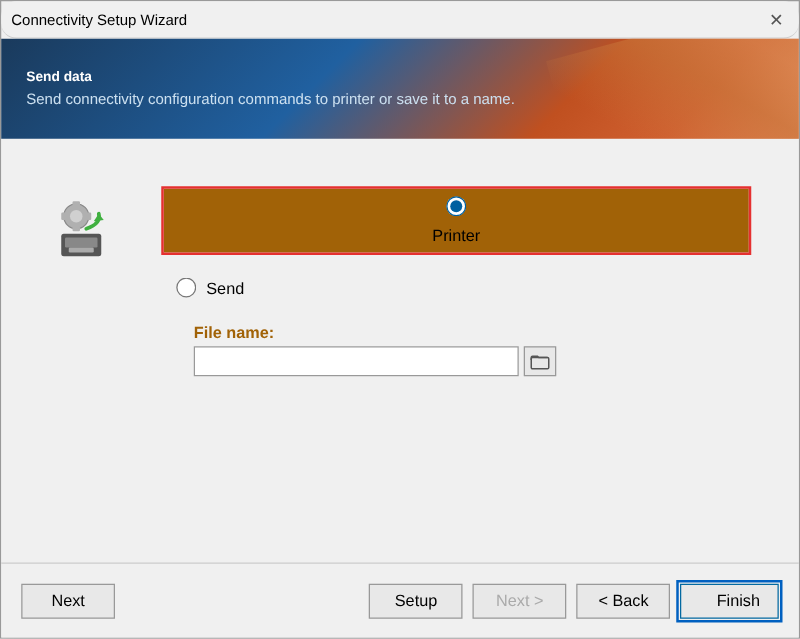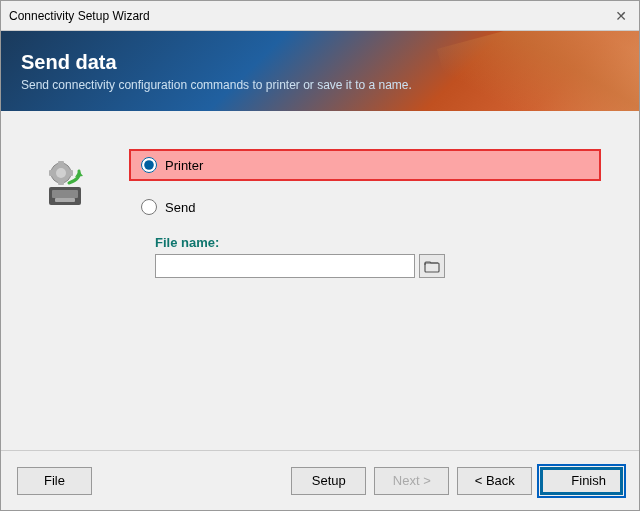--- a/index.html
+++ b/index.html
@@ -24,20 +24,21 @@
     }
     .title-bar {
       background: #f0f0f0;
       height: 30px;
       display: flex;
       align-items: center;
       justify-content: space-between;
       padding: 0 8px;
       border-bottom: 1px solid #ccc;
       flex-shrink: 0;
+      border-radius: 12px;
     }
     .title-bar-title {
       font-size: 12px;
       color: #000;
     }
     .title-bar-close {
       width: 20px;
       height: 20px;
       display: flex;
       align-items: center;
@@ -64,21 +65,21 @@
       position: absolute;
       right: -10px;
       top: -10px;
       width: 200px;
       height: 120px;
       background: linear-gradient(45deg, transparent 30%, rgba(200,120,60,0.6) 60%, rgba(220,160,100,0.4) 80%);
       transform: rotate(-15deg);
     }
     .header-title {
       color: white;
-      font-size: 20px;
+      font-size: 11px;
       font-weight: 600;
       margin-bottom: 4px;
     }
     .header-subtitle {
       color: #cce0f0;
       font-size: 12px;
     }
     .content-area {
       flex: 1;
       background: #f0f0f0;
@@ -106,41 +107,42 @@
     }
     .radio-option {
       display: flex;
       align-items: center;
       gap: 8px;
       padding: 6px 10px;
       cursor: pointer;
     }
     .radio-option.highlighted {
       outline: 2px solid #e53030;
-      background: #fca5a5;
+      background: #a16207;
+      flex-direction: column;
     }
     .radio-input {
       width: 16px;
       height: 16px;
       accent-color: #0060a0;
       cursor: pointer;
     }
     .radio-label {
       font-size: 13px;
       color: #000;
     }
     .file-name-section {
       margin-left: 24px;
       display: flex;
       flex-direction: column;
       gap: 4px;
     }
     .file-name-label {
       font-size: 13px;
-      color: #0f766e;
+      color: #a16207;
       font-weight: 600;
     }
     .file-name-row {
       display: flex;
       align-items: center;
       gap: 4px;
     }
     .file-name-input {
       width: 260px;
       height: 24px;
@@ -193,21 +195,21 @@
       align-items: center;
       justify-content: center;
     }
     .btn:disabled {
       color: #aaa;
       cursor: default;
     }
     .btn.finish-btn {
       outline: 2px solid #0060c0;
       outline-offset: 1px;
-      border: 3px solid #0369a1;
+      border: 1px solid #0369a1;
       padding-left: 28px;
     }
   </style>
 </head>
 <body>
 
 <div class="window">
 
   <div class="title-bar">
     <span class="title-bar-title">Connectivity Setup Wizard</span>
@@ -263,21 +265,21 @@
               <path d="M1 6 L1 4 Q1 3 2 3 L6 3 L7 4 L14 4" stroke="#555" stroke-width="1.2" fill="none"></path>
             </svg>
           </button>
         </div>
       </div>
     </div>
   </div>
 
   <div class="footer">
     <div class="footer-left">
-      <button class="btn">File</button>
+      <button class="btn">Next</button>
     </div>
     <div class="footer-right">
       <button class="btn">Setup</button>
       <button class="btn" disabled="">Next &gt;</button>
       <button class="btn">&lt; Back</button>
       <button class="btn finish-btn">Finish</button>
     </div>
   </div>
 </div>
 

